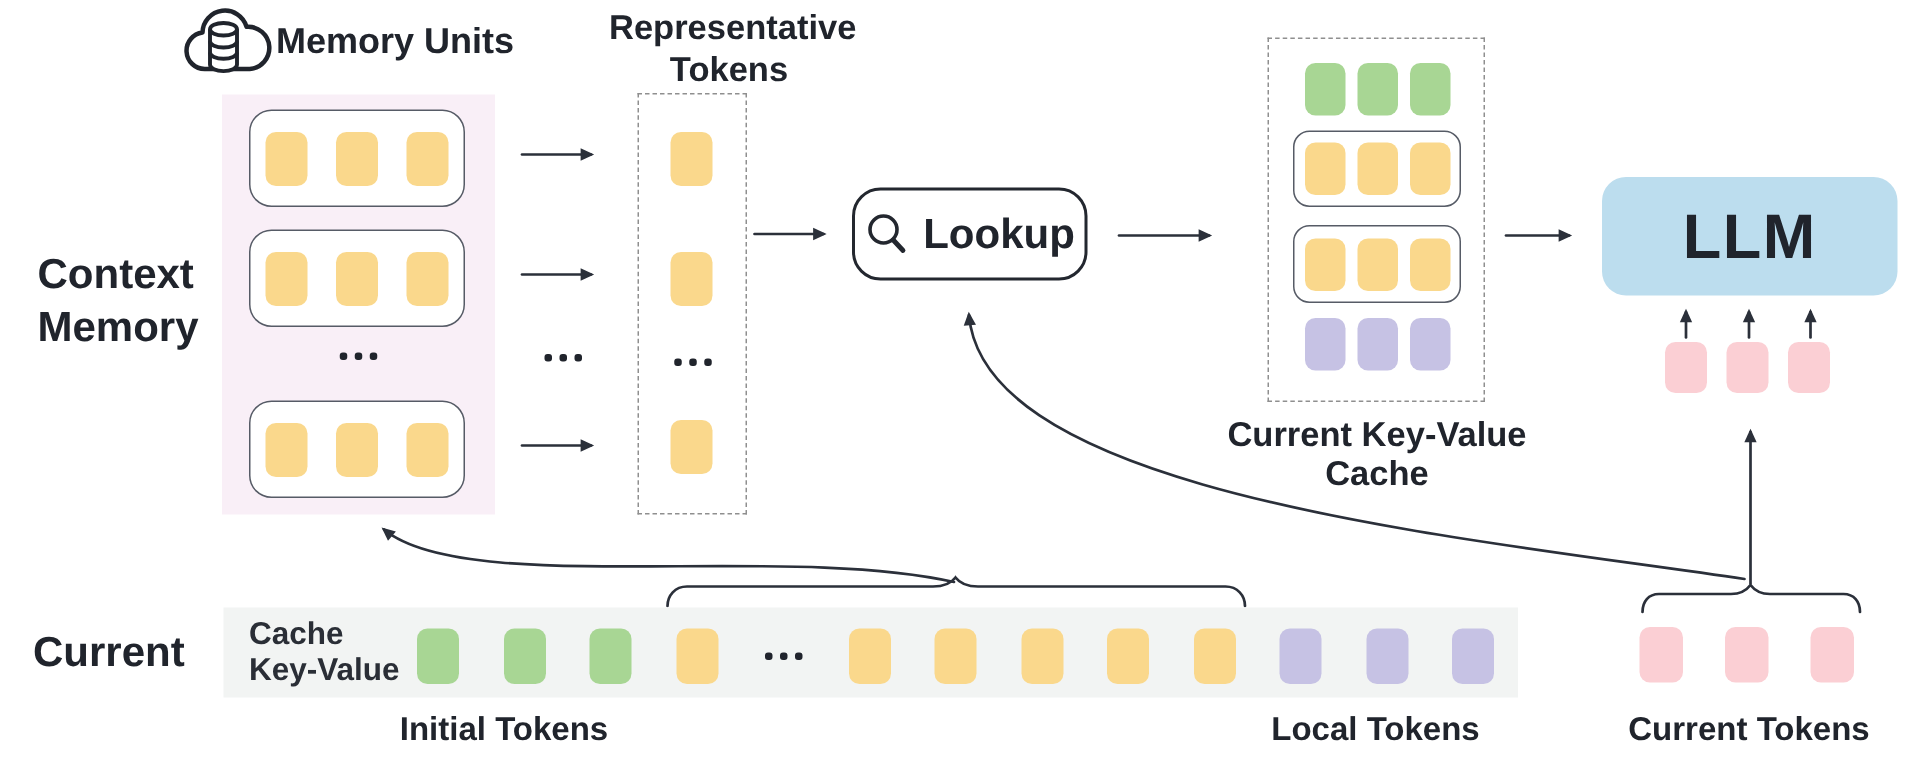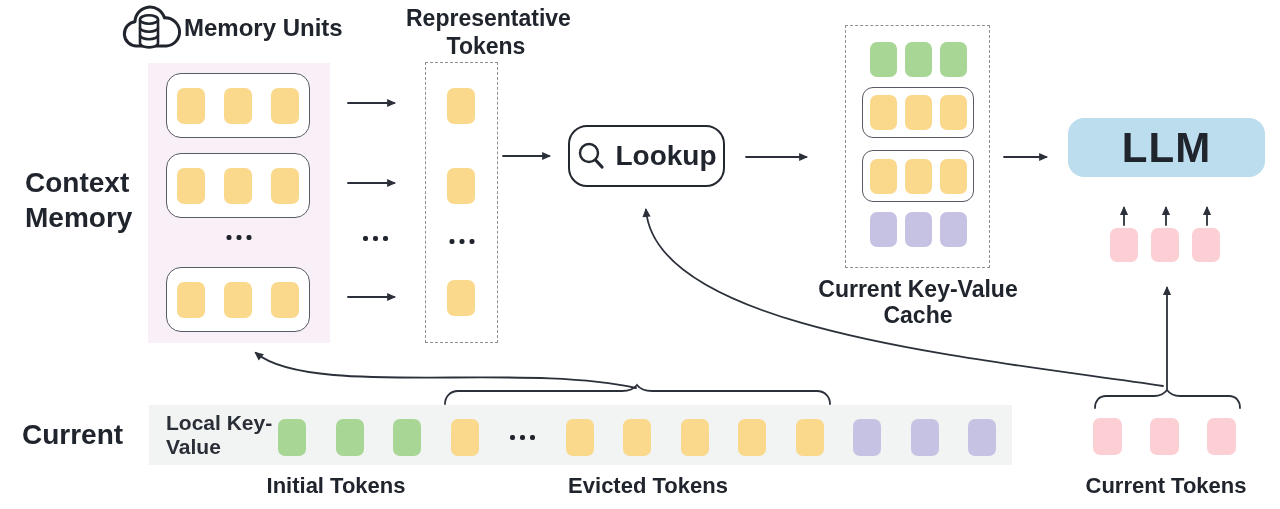--- a/index.html
+++ b/index.html
@@ -39,21 +39,21 @@
   .kv-box{left:845px;top:25px;width:145px;height:243px;border:1.5px dashed #8f8f8f;box-sizing:border-box;}
   .kv-row{position:absolute;left:16px;width:112px;display:flex;align-items:center;justify-content:center;gap:8px;box-sizing:border-box;}
   .kv-row .token{width:27px;height:35px;}
   .kv-row:nth-child(1){top:16px;}
   .kv-row:nth-child(2){top:61px;height:51px;border:1.3px solid #565b66;border-radius:11px;background:#fff;}
   .kv-row:nth-child(3){top:124px;height:52px;border:1.3px solid #565b66;border-radius:11px;background:#fff;}
   .kv-row:nth-child(4){top:186px;}
   .kv-label{left:817px;top:276px;width:202px;text-align:center;font-size:23px;line-height:26px;}
   
   .llm-box{
-    left:1068px;top:118px;width:197px;height:59px;background:#bcddee;border-radius:16px;
+    left:1068px;top:118px;width:197px;height:79px;background:#bcddee;border-radius:16px;
     display:flex;align-items:center;justify-content:center;font-size:42px;letter-spacing:1px;
   }
   .llm-tokens{left:1110px;top:228px;display:flex;gap:13px;}
   .llm-tokens .token{height:34px;}
   
   .input-strip{left:149px;top:405px;width:863px;height:60px;background:#f2f4f3;}
   .past-label{position:absolute;left:17px;top:6px;width:110px;font-size:21px;line-height:24px;color:#2a2e36;}
   .sequence{position:absolute;left:129px;top:14px;display:flex;gap:29.5px;}
   .sequence .token{height:37px;}
   .dots-inline{width:28px;}
@@ -185,21 +185,21 @@
   <div class="abs llm-box">
     <span>LLM</span>
   </div>
   <div class="abs llm-tokens">
       <div class="token" style="background: rgb(251, 207, 212);"></div>
       <div class="token" style="background: rgb(251, 207, 212);"></div>
       <div class="token" style="background: rgb(251, 207, 212);"></div>
     </div>
 
   <div class="abs input-strip">
-    <div class="past-label">Local Key-Value</div>
+    <div class="past-label">Cache Key-Value</div>
     <div class="sequence">
         <div class="token" style="background: rgb(168, 214, 148);"></div>
         <div class="token" style="background: rgb(168, 214, 148);"></div>
         <div class="token" style="background: rgb(168, 214, 148);"></div>
         <div class="token" style="background: rgb(250, 216, 140);"></div>
         <div class="dots dots-inline">
           <div class="dot"></div>
           <div class="dot"></div>
           <div class="dot"></div>
         </div>
@@ -214,16 +214,16 @@
       </div>
   </div>
 
   <div class="abs current-tokens">
       <div class="token" style="background: rgb(251, 207, 212);"></div>
       <div class="token" style="background: rgb(251, 207, 212);"></div>
       <div class="token" style="background: rgb(251, 207, 212);"></div>
     </div>
 
   <div class="group-label gl-initial">Initial Tokens</div>
-  <div class="group-label gl-evicted">Evicted Tokens</div>
+  <div class="group-label gl-local">Local Tokens</div>
   <div class="group-label gl-current">Current Tokens</div>
 
 </div>
 
 </body></html>

